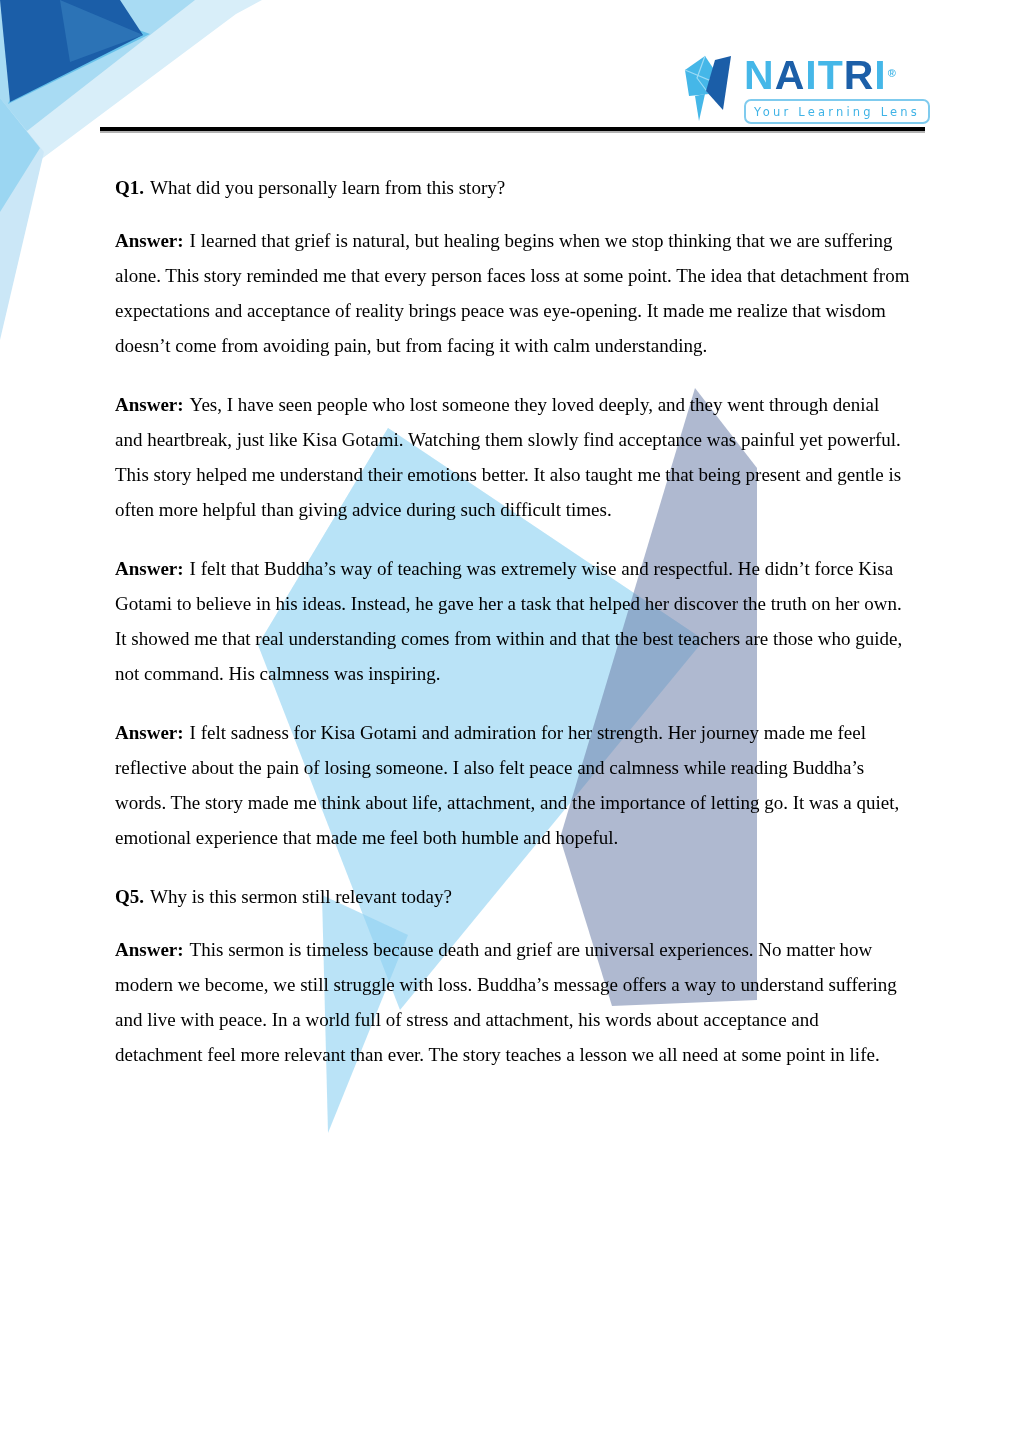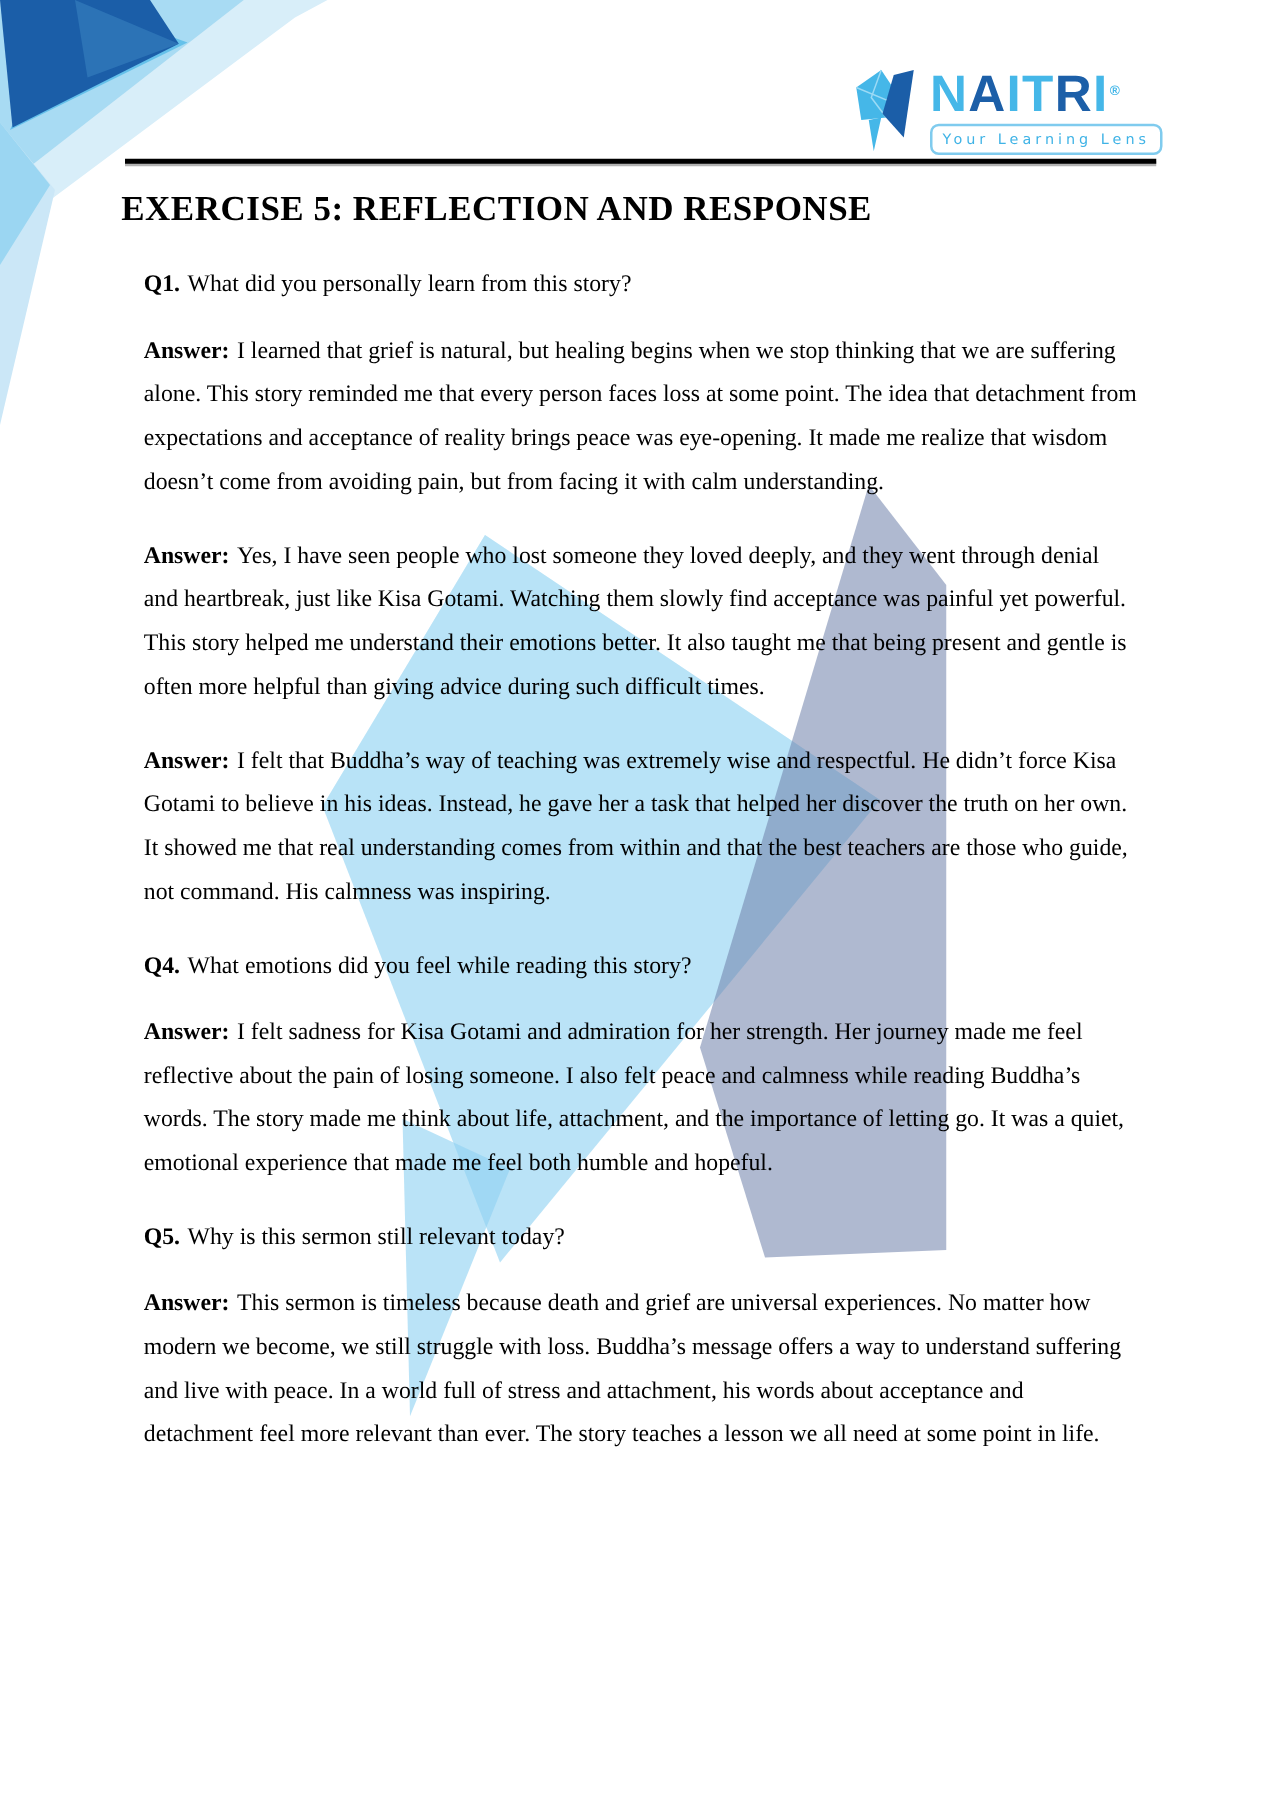--- a/index.html
+++ b/index.html
@@ -75,37 +75,35 @@
       </div>
     <div class="tagline-box">
       <span class="tagline">Your Learning Lens</span>
     </div>
   </div>
 </div>
 
 <div class="rule"></div>
 
 <div class="content">
-  <h1>EXERCISE 5: REFLECTION AND RESPONSE</h1>
 
   <div class="qa-block">
     <p><span class="blb">Q1.</span><span>What did you personally learn from this story?</span></p>
     <p><span class="blb">Answer:</span><span>I learned that grief is natural, but healing begins when we stop thinking that we are suffering alone. This story reminded me that every person faces loss at some point. The idea that detachment from expectations and acceptance of reality brings peace was eye-opening. It made me realize that wisdom doesn’t come from avoiding pain, but from facing it with calm understanding.</span></p>
   </div>
 
   <div class="qa-block">
     <p><span class="blb">Answer:</span><span>Yes, I have seen people who lost someone they loved deeply, and they went through denial and heartbreak, just like Kisa Gotami. Watching them slowly find acceptance was painful yet powerful. This story helped me understand their emotions better. It also taught me that being present and gentle is often more helpful than giving advice during such difficult times.</span></p>
   </div>
 
   <div class="qa-block">
     <p><span class="blb">Answer:</span><span>I felt that Buddha’s way of teaching was extremely wise and respectful. He didn’t force Kisa Gotami to believe in his ideas. Instead, he gave her a task that helped her discover the truth on her own. It showed me that real understanding comes from within and that the best teachers are those who guide, not command. His calmness was inspiring.</span></p>
   </div>
 
   <div class="qa-block">
-    <p><span class="blb">Q4.</span><span>What emotions did you feel while reading this story?</span></p>
     <p><span class="blb">Answer:</span><span>I felt sadness for Kisa Gotami and admiration for her strength. Her journey made me feel reflective about the pain of losing someone. I also felt peace and calmness while reading Buddha’s words. The story made me think about life, attachment, and the importance of letting go. It was a quiet, emotional experience that made me feel both humble and hopeful.</span></p>
   </div>
 
   <div class="qa-block">
     <p><span class="blb">Q5.</span><span>Why is this sermon still relevant today?</span></p>
     <p><span class="blb">Answer:</span><span>This sermon is timeless because death and grief are universal experiences. No matter how modern we become, we still struggle with loss. Buddha’s message offers a way to understand suffering and live with peace. In a world full of stress and attachment, his words about acceptance and detachment feel more relevant than ever. The story teaches a lesson we all need at some point in life.</span></p>
   </div>
 </div>
 
 </body></html>

